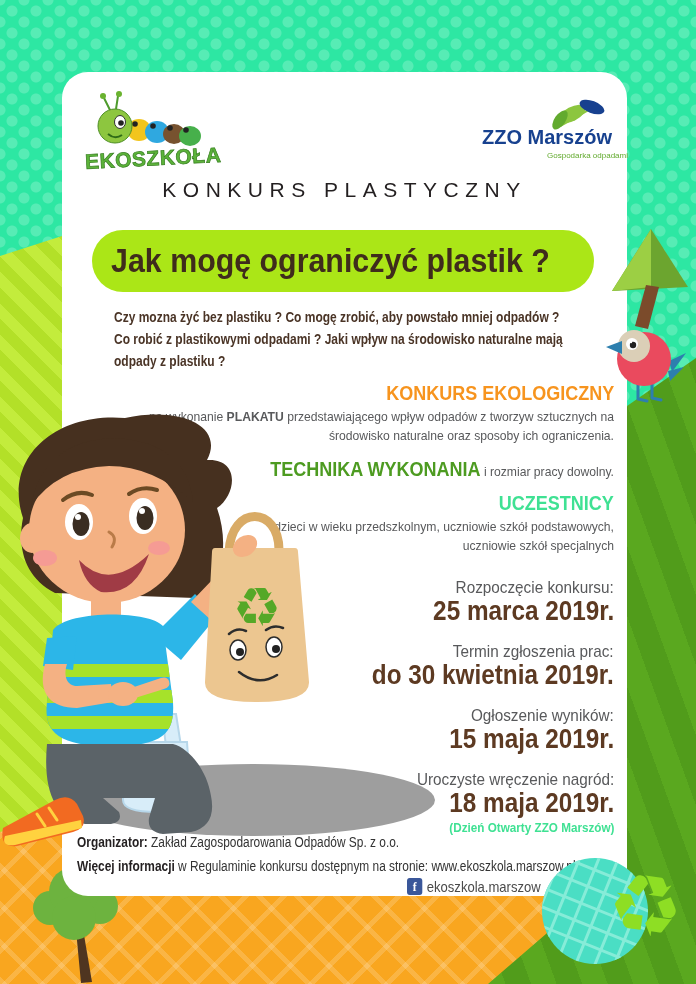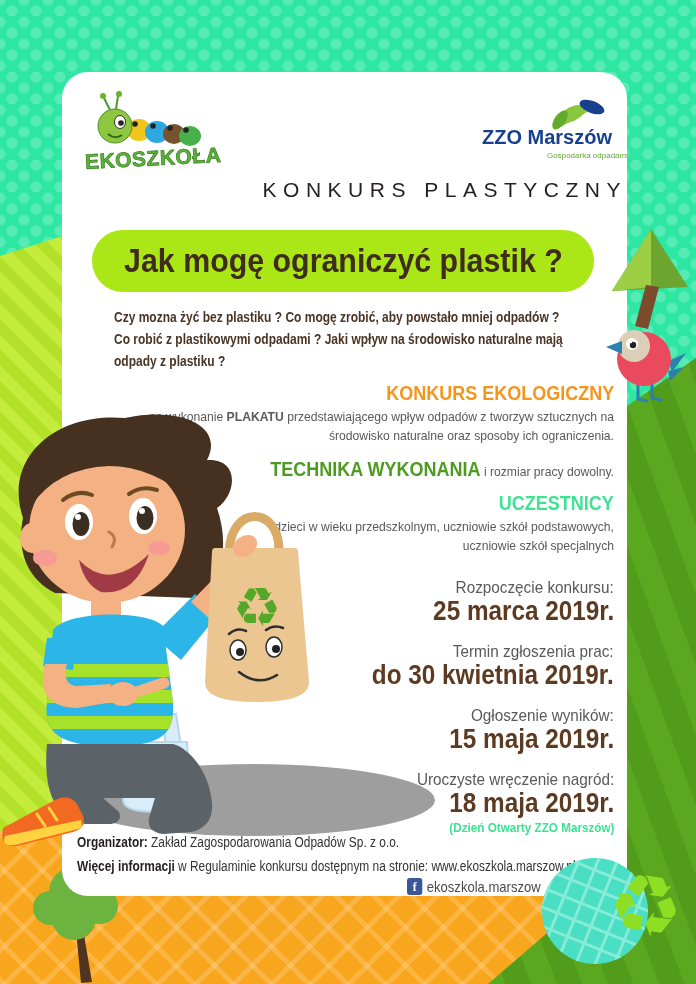--- a/index.html
+++ b/index.html
@@ -22,24 +22,24 @@
     background-image:
       repeating-linear-gradient(45deg,rgba(255,255,255,.17) 0 5px,transparent 5px 27px),
       repeating-linear-gradient(-45deg,rgba(255,255,255,.17) 0 5px,transparent 5px 27px);}
   .bg-hill{left:480px;top:358px;width:216px;height:626px;z-index:4;
     background:repeating-linear-gradient(70deg,#5aa81f 0 24px,#519c1b 24px 48px);
     clip-path:polygon(147px 48px,216px 0,216px 626px,8px 626px,147px 506px);}
   
   .card{left:62px;top:72px;width:565px;height:824px;background:#ffffff;
         border-radius:26px;z-index:10;}
   
-  .title{left:0;top:106px;width:565px;text-align:right;font-size:21px;
+  .title{left:0;top:106px;width:565px;text-align:center;font-size:21px;
          letter-spacing:6.5px;color:#231f20;font-weight:400;}
   .pill{left:30px;top:158px;width:502px;height:62px;border-radius:31px;
-        background:#abe617;text-align:center;}
+        background:#abe617;}
   .pill span{display:inline-block;line-height:62px;font-size:33px;font-weight:bold;
         color:#3f2c1c;transform:scaleX(.92);transform-origin:center;white-space:nowrap;}
   .intro{left:52px;top:234px;width:620px;font-size:15px;font-weight:bold;color:#4a3426;
          line-height:1.45;white-space:pre-line;transform:scaleX(.8);transform-origin:left top;}
   .r{right:13px;text-align:right;transform:scaleX(.9);transform-origin:right top;}
   .h-eco{top:310px;font-size:20px;font-weight:bold;color:#f7941e;white-space:nowrap;}
   .txt{font-size:13.5px;color:#58595b;line-height:1.38;}
   .eco-txt{top:336px;width:520px;}
   .tech-line{top:386px;white-space:nowrap;}
   .h-tech{font-size:20px;font-weight:bold;color:#4d9b21;}

